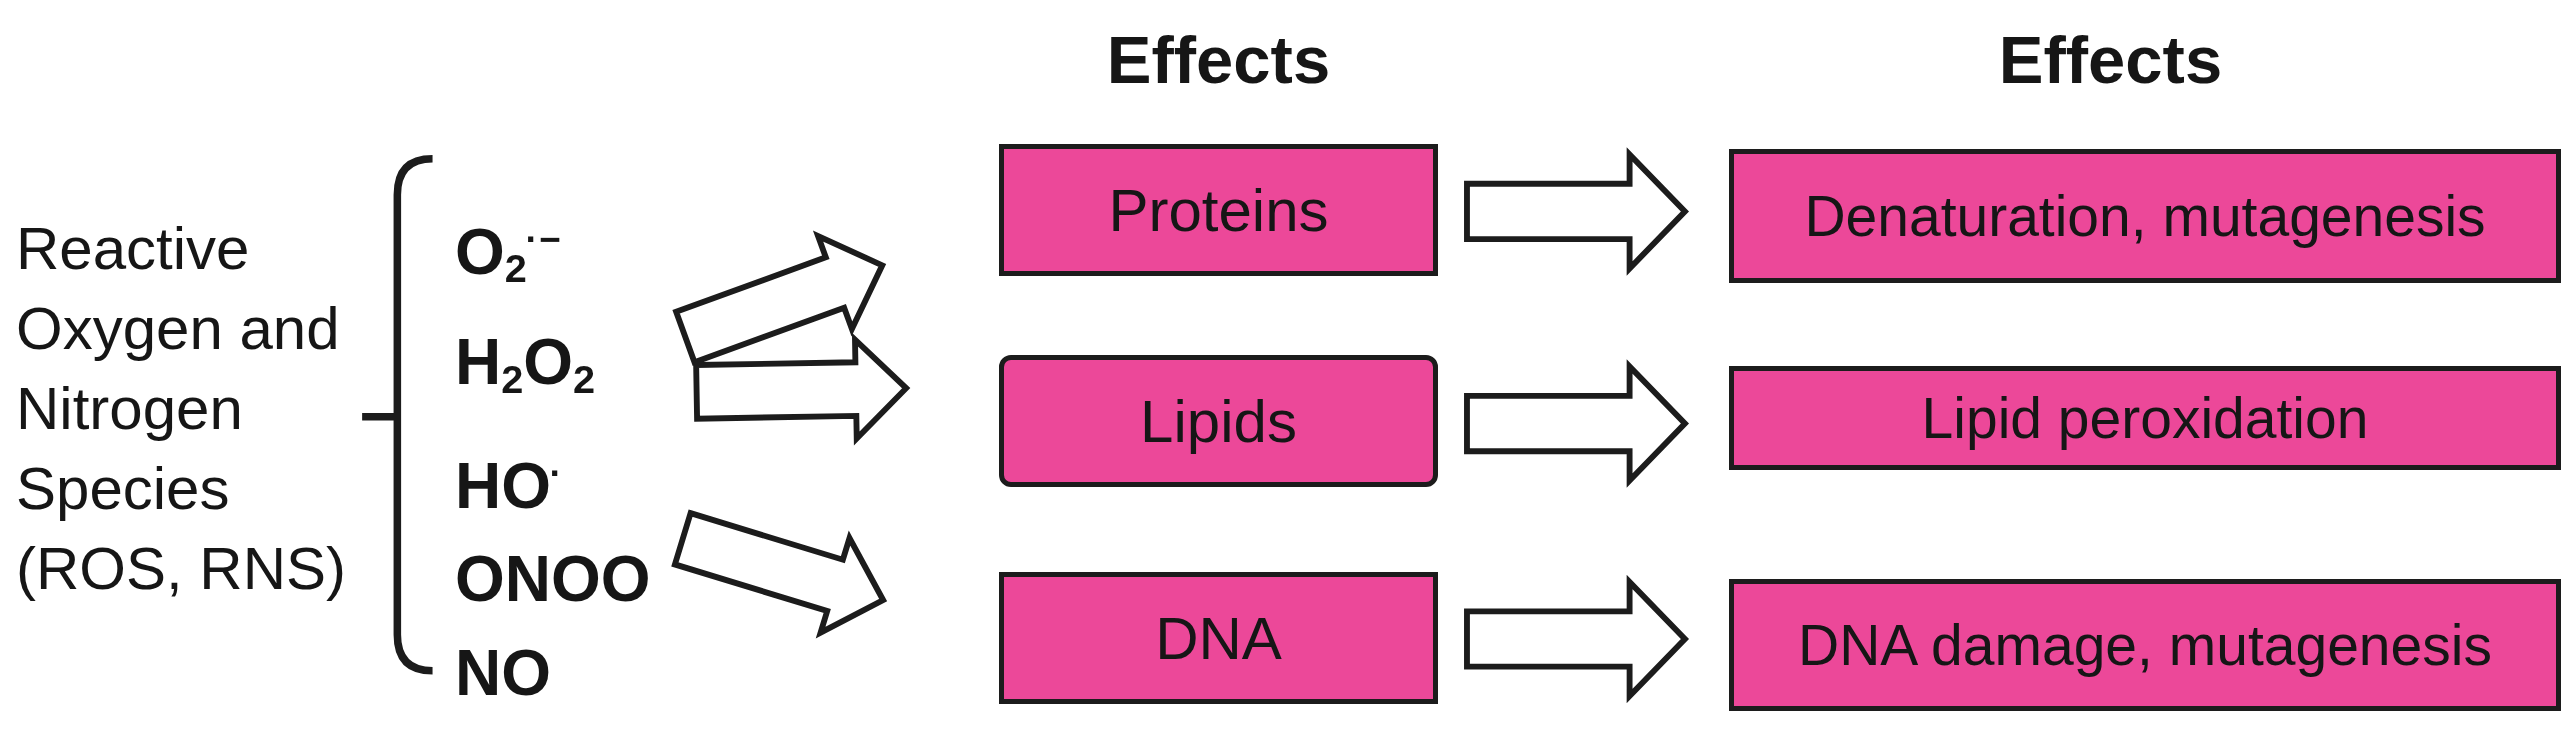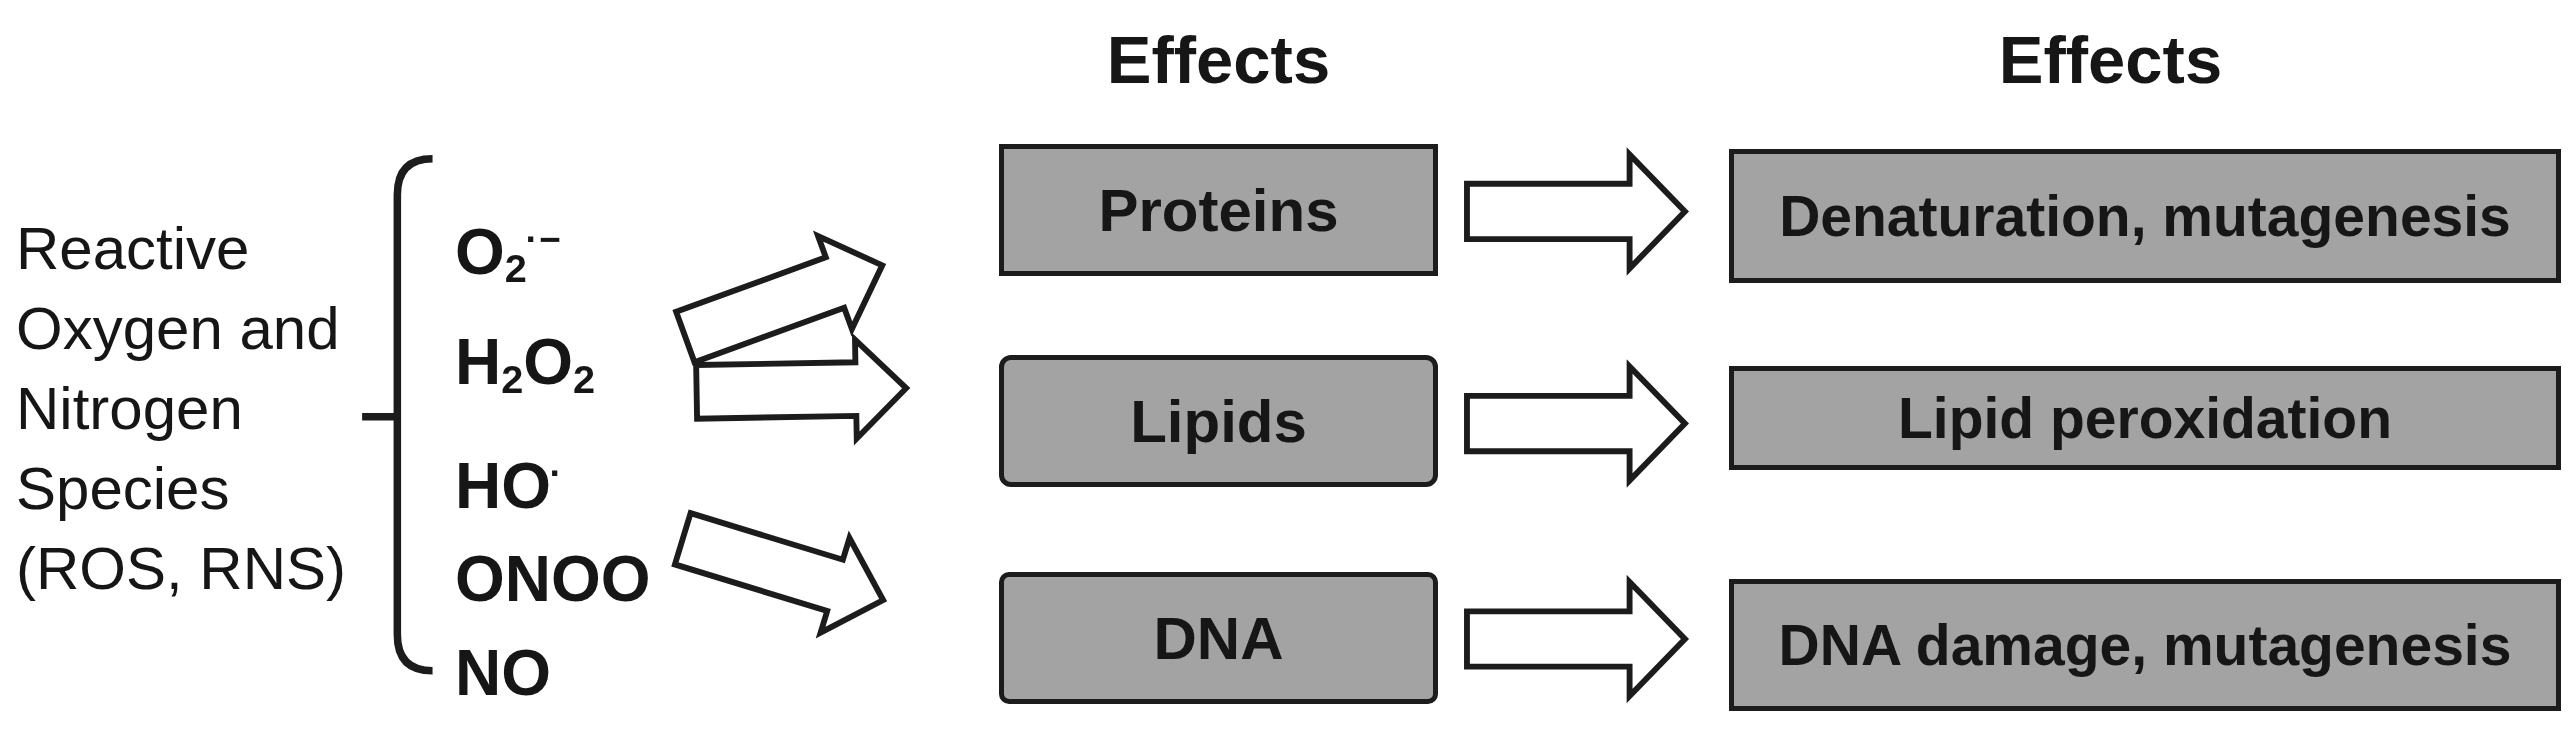--- a/index.html
+++ b/index.html
@@ -59,42 +59,42 @@
     text-align: center;
     font-size: 67px;
     font-weight: 700;
   }
   .col-header.targets { left: 999px; width: 439px; }
   .col-header.effects { left: 1729px; width: 763px; }
   
   .node-box {
     position: absolute;
     box-sizing: border-box;
-    background: #a3a3a3;
+    background: #ec4899;
     display: flex;
     align-items: center;
     justify-content: center;
-    font-weight: 700;
+    font-weight: 400;
     white-space: nowrap;
   }
   .target-box {
     left: 999px;
     width: 439px;
     border: 5px solid #1c1c1c;
     font-size: 60px;
   }
   .effect-box {
     left: 1729px;
     width: 832px;
     border: 5.9px solid #1c1c1c;
     font-size: 57px;
   }
   .t1 { top: 144px; height: 132px; }
   .t2 { top: 355px; height: 132px; border-radius: 12px; }
-  .t3 { top: 572px; height: 132px; border-radius: 10px; }
+  .t3 { top: 572px; height: 132px; }
   .e1 { top: 149px; height: 134px; }
   .e2 { top: 366px; height: 104px; }
   .e3 { top: 579px; height: 132px; }
 </style>
 </head>
 <body>
 
 <div id="canvas">
 
   <div class="ros-label">

